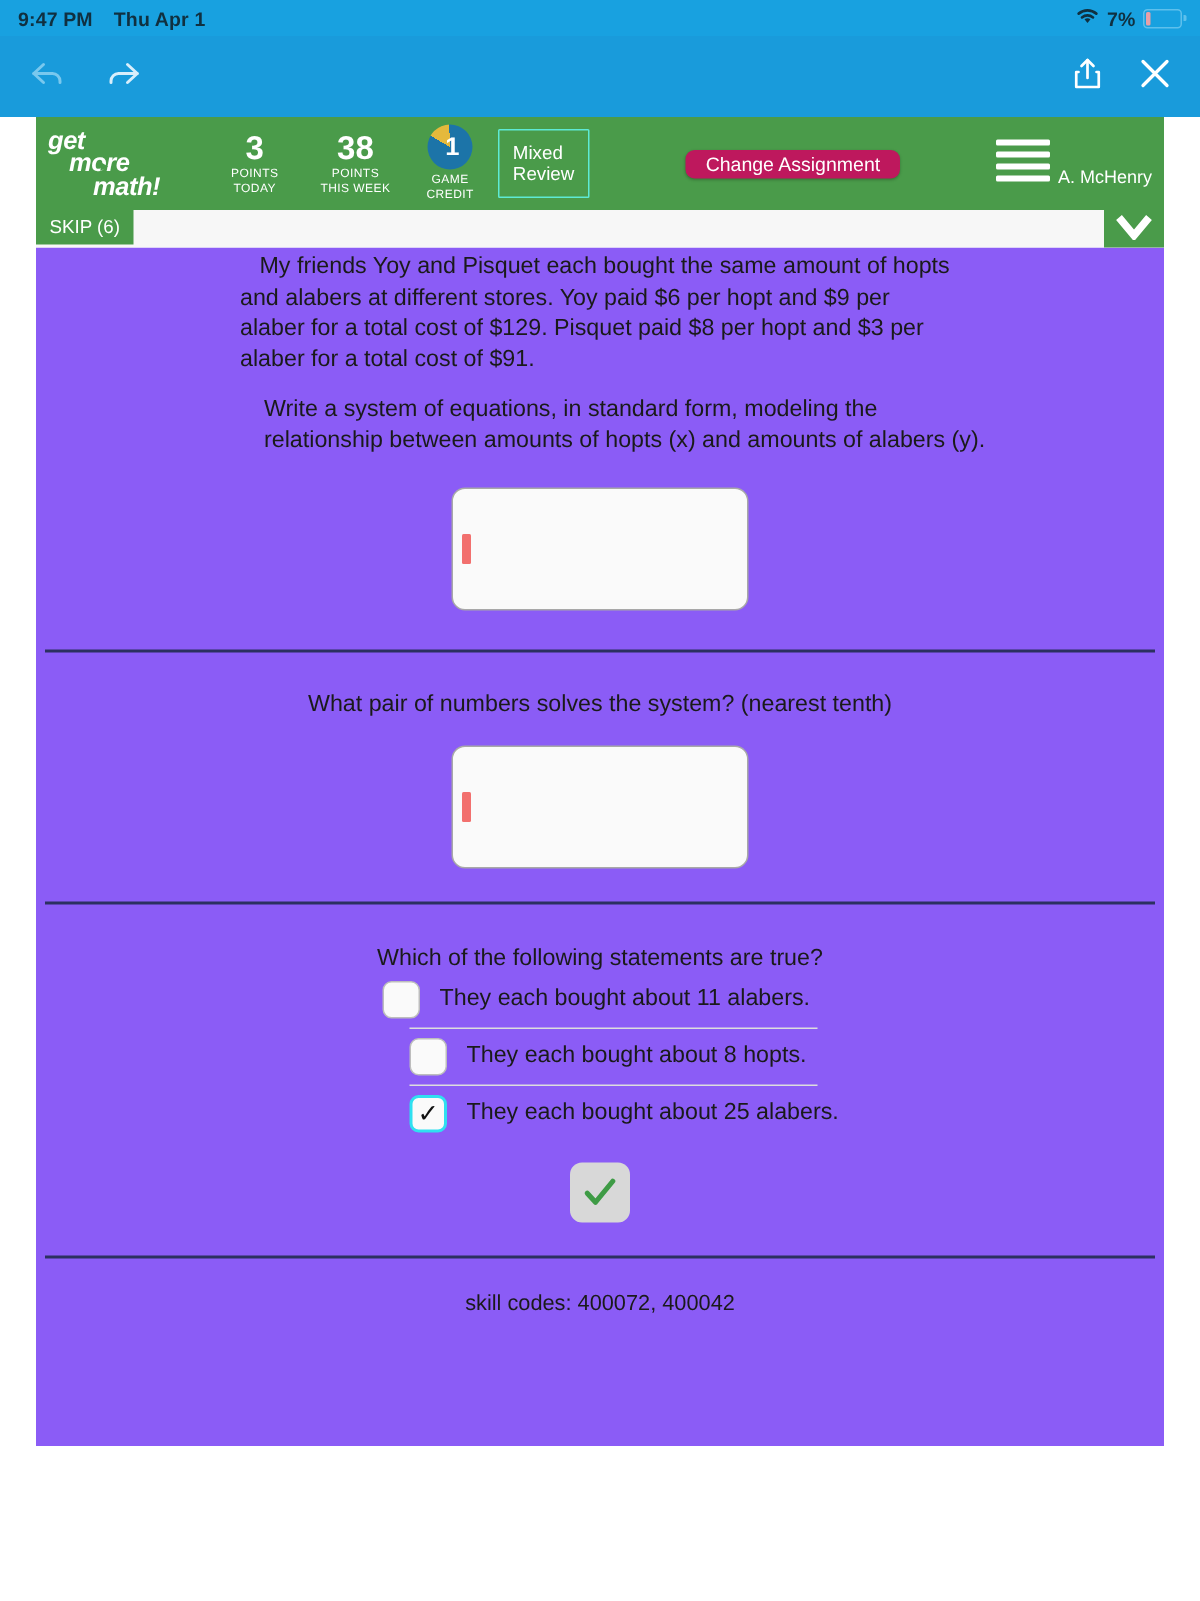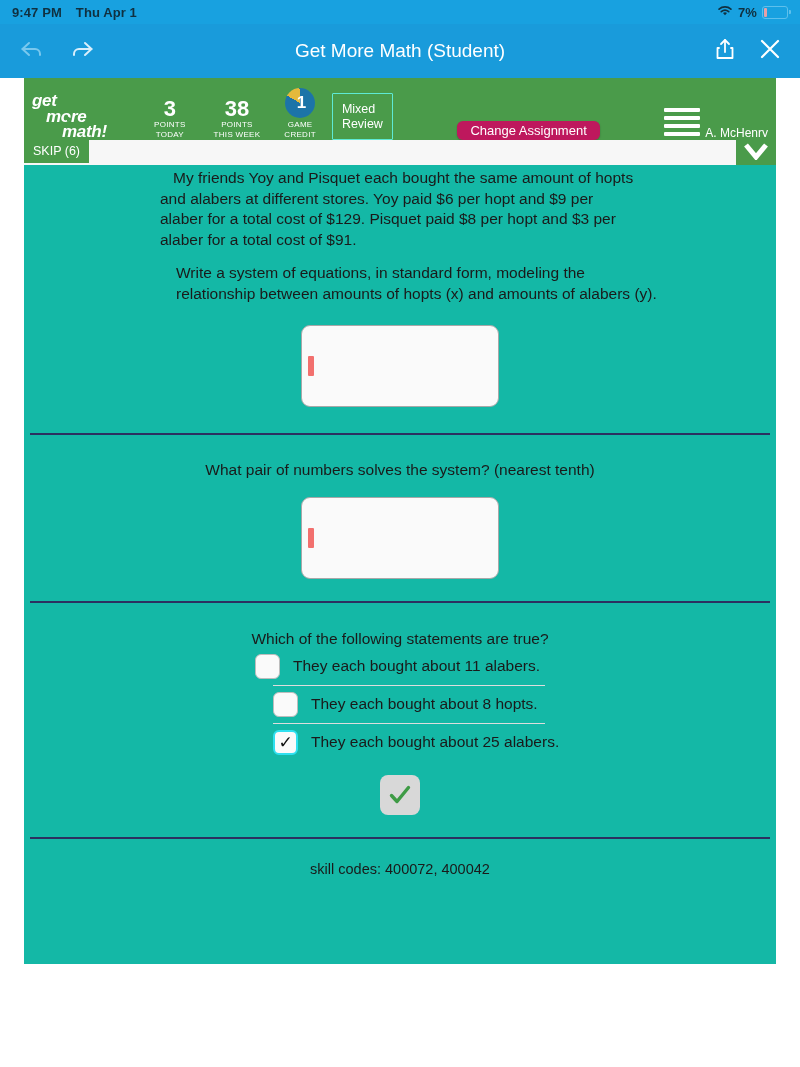--- a/index.html
+++ b/index.html
@@ -63,21 +63,21 @@
   .appbar-right {
     margin-left: auto; display: flex; align-items: center; gap: 22px;
     position: relative; z-index: 2;
   }
 
   
   .gmm-header {
     width: 752px; margin-left: 24px;
     height: 62px;
     background: #4A9B4A;
-    display: flex; align-items: flex-end;
+    display: flex; align-items: center;
     position: relative;
   }
   .logo {
     width: 108px; margin-left: 8px;
     color: #ffffff;
     font-weight: bold;
     line-height: .92;
     font-size: 17px;
     font-style: italic;
     letter-spacing: -.3px;
@@ -169,21 +169,21 @@
     position: absolute; right: 0; top: -3px;
     width: 40px; height: 28px;
     background: #4A9B4A;
     display: flex; align-items: center; justify-content: center;
     cursor: pointer;
   }
 
   
   .panel {
     width: 752px; margin-left: 24px;
-    background: #14b8a6;
+    background: #8b5cf6;
     height: 799px;
     padding-top: 3px;
   }
 
   .qtext {
     width: 480px;
     margin: 0 auto;
     color: #1A1A1A;
     font-size: 15.5px;
     line-height: 1.33;
@@ -288,21 +288,20 @@
         <path d="M4.5 12 H17 a5 5 0 0 1 5 5 v1" stroke="#79C8EE" stroke-width="2" fill="none" stroke-linecap="round"></path>
       </svg>
     </span>
     <span class="nav-arrow">
       <svg width="26" height="24" viewBox="0 0 26 24">
         <path d="M15 6 L21.5 12 L15 18" stroke="#D8EEFB" stroke-width="2" fill="none" stroke-linecap="round" stroke-linejoin="round"></path>
         <path d="M21.5 12 H9 a5 5 0 0 0 -5 5 v1" stroke="#D8EEFB" stroke-width="2" fill="none" stroke-linecap="round"></path>
       </svg>
     </span>
   </div>
-  <div class="appbar-title">Get More Math (Student)</div>
   <div class="appbar-right">
     <span>
       <svg width="22" height="24" viewBox="0 0 22 24">
         <path d="M11 3 L11 15" stroke="#ffffff" stroke-width="1.8" stroke-linecap="round"></path>
         <path d="M7 7 L11 3 L15 7" stroke="#ffffff" stroke-width="1.8" fill="none" stroke-linecap="round" stroke-linejoin="round"></path>
         <path d="M5 11 H3.5 V21 H18.5 V11 H17" stroke="#ffffff" stroke-width="1.8" fill="none" stroke-linecap="round" stroke-linejoin="round"></path>
       </svg>
     </span>
     <span>
       <svg width="24" height="24" viewBox="0 0 24 24">

